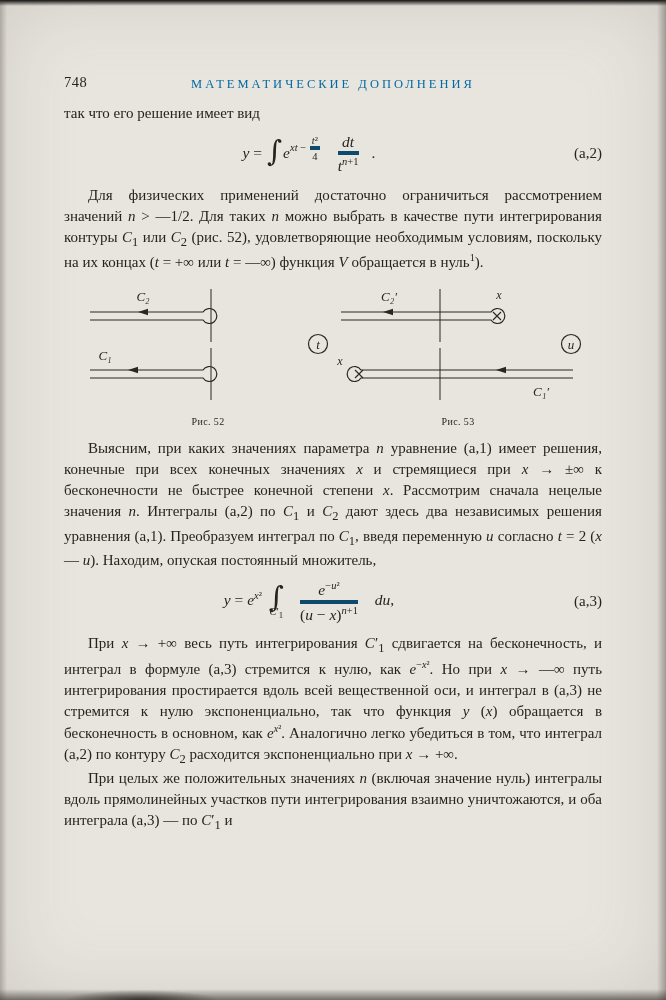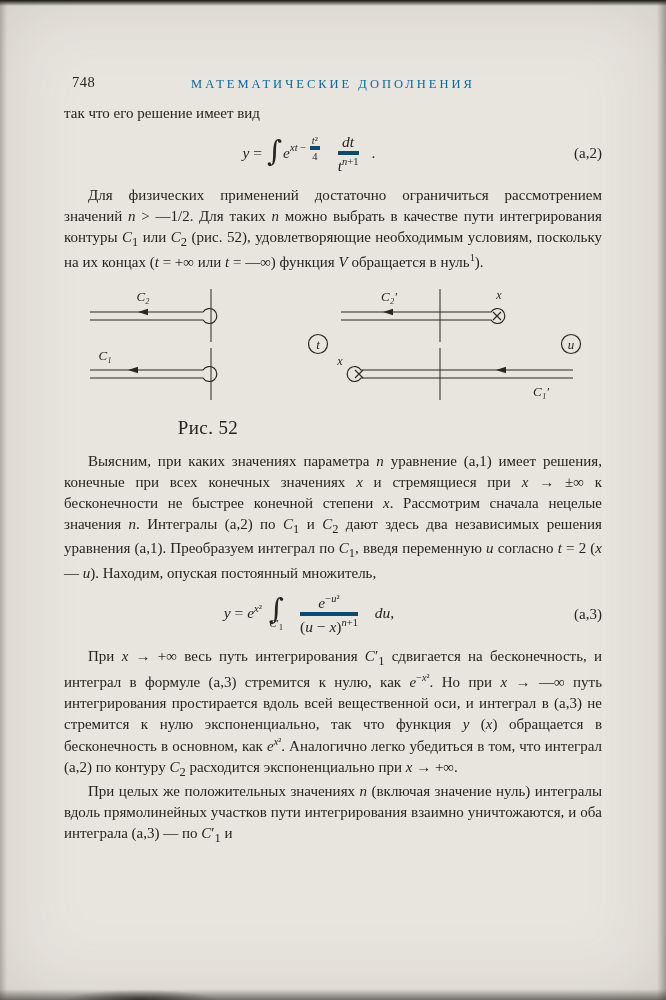--- a/index.html
+++ b/index.html
@@ -16,21 +16,21 @@
   .edge-bottom{position:absolute;bottom:0;left:0;right:0;height:11px;
     background:linear-gradient(0deg,rgba(25,22,18,.55) 0%,rgba(25,22,18,0) 100%);}
   .edge-right{position:absolute;top:0;bottom:0;right:0;width:9px;
     background:linear-gradient(270deg,rgba(60,54,45,.38) 0%,rgba(60,54,45,0) 100%);}
   .edge-left{position:absolute;top:0;bottom:0;left:0;width:7px;
     background:linear-gradient(90deg,rgba(60,54,45,.28) 0%,rgba(60,54,45,0) 100%);}
   .corner-blob{position:absolute;left:66px;bottom:0;width:150px;height:10px;
     background:radial-gradient(ellipse at 50% 100%,rgba(18,16,13,.65),rgba(18,16,13,0) 72%);}
 
   .running-head{position:absolute;top:74px;left:64px;width:538px;text-align:center;}
-  .page-number{position:absolute;left:8px;top:0;font-size:14.5px;letter-spacing:.5px;}
+  .page-number{position:absolute;left:0;top:0;font-size:14.5px;letter-spacing:.5px;}
   .head-title{font-size:12.5px;letter-spacing:3px;color:#0369a1;}
 
   .content{position:absolute;left:64px;top:103px;width:538px;
     font-size:15px;line-height:1.4;text-align:justify;}
   .content p{margin:0;text-indent:24px;}
   .content p.noindent{text-indent:0;}
 
   
   .eq-row{display:flex;align-items:center;margin:9px 0 10px;}
   .eq-body{flex:1;text-align:center;font-size:15.5px;}
@@ -43,21 +43,21 @@
   .sfrac{font-size:10.5px;line-height:1.05;margin:0 1px;}
   .sfrac .fn{padding:0 2px 0;}
   sup{font-size:68%;}
   .intlim{display:inline-block;text-align:center;vertical-align:middle;margin:0 2px;}
   .intlim .bigint{display:block;top:0;}
   .intlim .lim{display:block;font-size:10.5px;margin-top:-7px;}
 
   
   .figures{display:flex;justify-content:center;margin:13px 0 9px;}
   .figure{margin:0;text-align:center;}
-  .fig-caption{font-size:19px;margin-top:5px;letter-spacing:.4px;text-indent:0;}
+  .fig-caption{font-size:10px;margin-top:5px;letter-spacing:.4px;text-indent:0;}
   .axis{stroke:#2a2721;stroke-width:1;}
   .contour{stroke:#2a2721;stroke-width:1.2;fill:none;}
   .arrow{fill:#2a2721;stroke:none;}
   .cross{stroke:#2a2721;stroke-width:1.1;}
   .clabel,.plane,.pt{font-family:"Liberation Serif","DejaVu Serif",serif;
     font-style:italic;font-size:13px;fill:#2a2721;}
   .pt{font-size:12px;}
 
   
   .footnote{margin-top:11px;}
@@ -126,20 +126,21 @@
           <line class="axis" x1="107" y1="62" x2="107" y2="114"></line>
           <path class="contour" d="M 240 84 L 28 84 A 7.5 7.5 0 1 0 28 92 L 240 92"></path>
           <polygon class="arrow" points="163,84 173,80.7 173,87.3"></polygon>
           <path class="cross" d="M 22 84 L 30 92 M 30 84 L 22 92"></path>
           <text class="pt" x="7" y="79" text-anchor="middle">x</text>
           <text class="clabel" x="208" y="110" text-anchor="middle">C₁′</text>
 
           <circle class="contour" cx="238" cy="58" r="9.5"></circle>
           <text class="plane" x="238" y="62.5" text-anchor="middle">u</text>
         </svg>
+        <figcaption class="fig-caption">Рис. 53</figcaption>
       </figure>
 
     </div>
 
     <p>Выясним, при каких значениях параметра <i>n</i> уравнение (а,1) имеет решения, конечные при всех конечных значениях <i>x</i> и стремящиеся при <i>x</i> → ±∞ к бесконечности не быстрее конечной степени <i>x</i>. Рассмотрим сначала нецелые значения <i>n</i>. Интегралы (а,2) по <i>C</i><sub>1</sub> и <i>C</i><sub>2</sub> дают здесь два независимых решения уравнения (а,1). Преобразуем интеграл по <i>C</i><sub>1</sub>, введя переменную <i>u</i> согласно <i>t</i> = 2 (<i>x</i> — <i>u</i>). Находим, опуская постоянный множитель,</p>
 
     <div class="eq-row">
       <span class="eq-body"><i>y</i> = <i>e</i><sup><i>x</i>²</sup> <span class="intlim"><span class="bigint">∫</span><span class="lim"><i>C</i>′<sub>1</sub></span></span><span class="frac"><span class="fn"><i>e</i><sup>−<i>u</i>²</sup></span><span class="fd">(<i>u</i> − <i>x</i>)<sup><i>n</i>+1</sup></span></span> <i>du</i>,</span>
       <span class="eq-label">(а,3)</span>
     </div>

